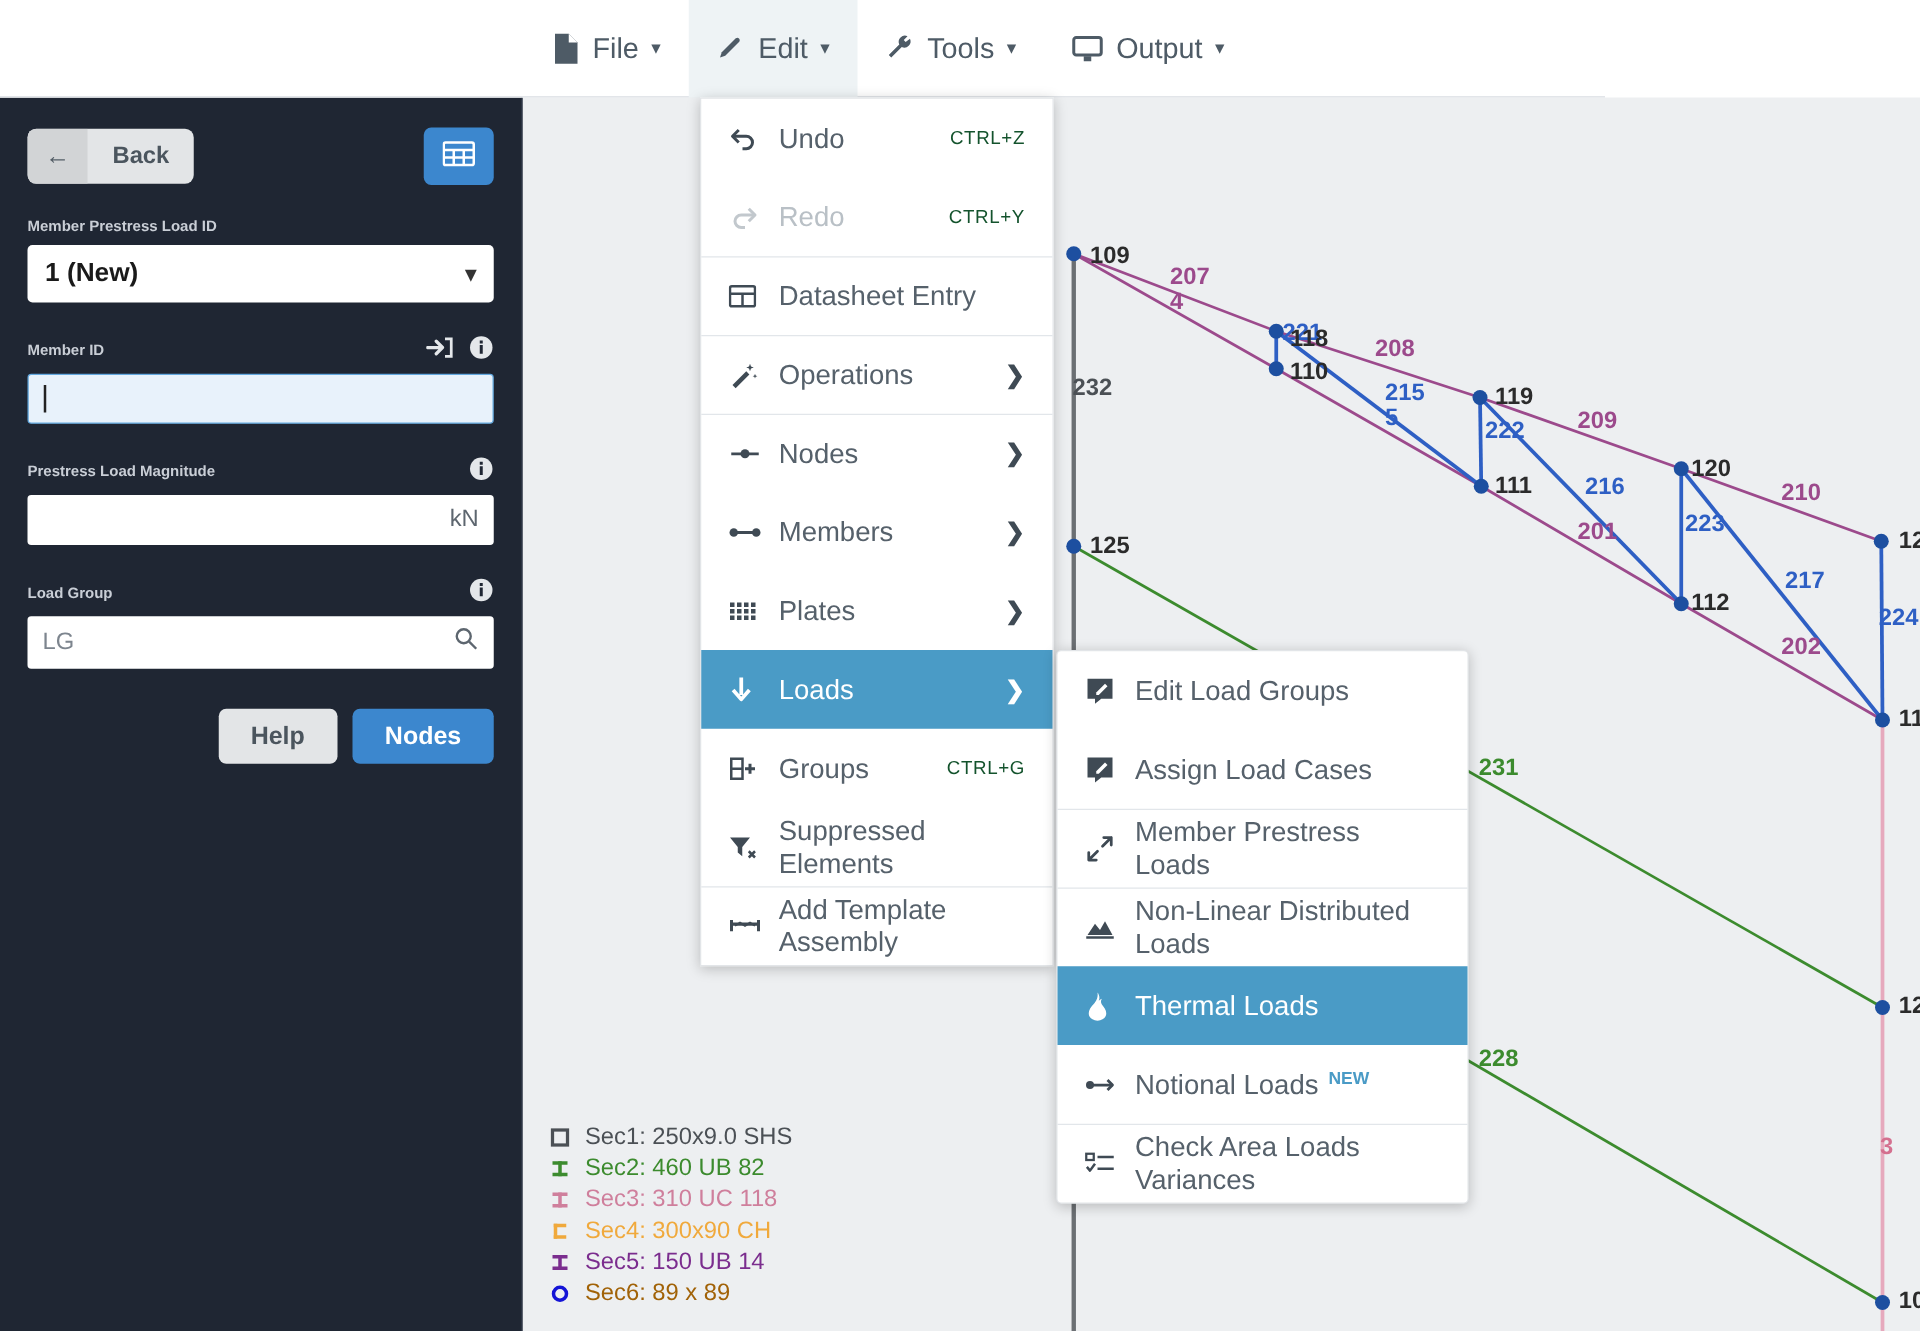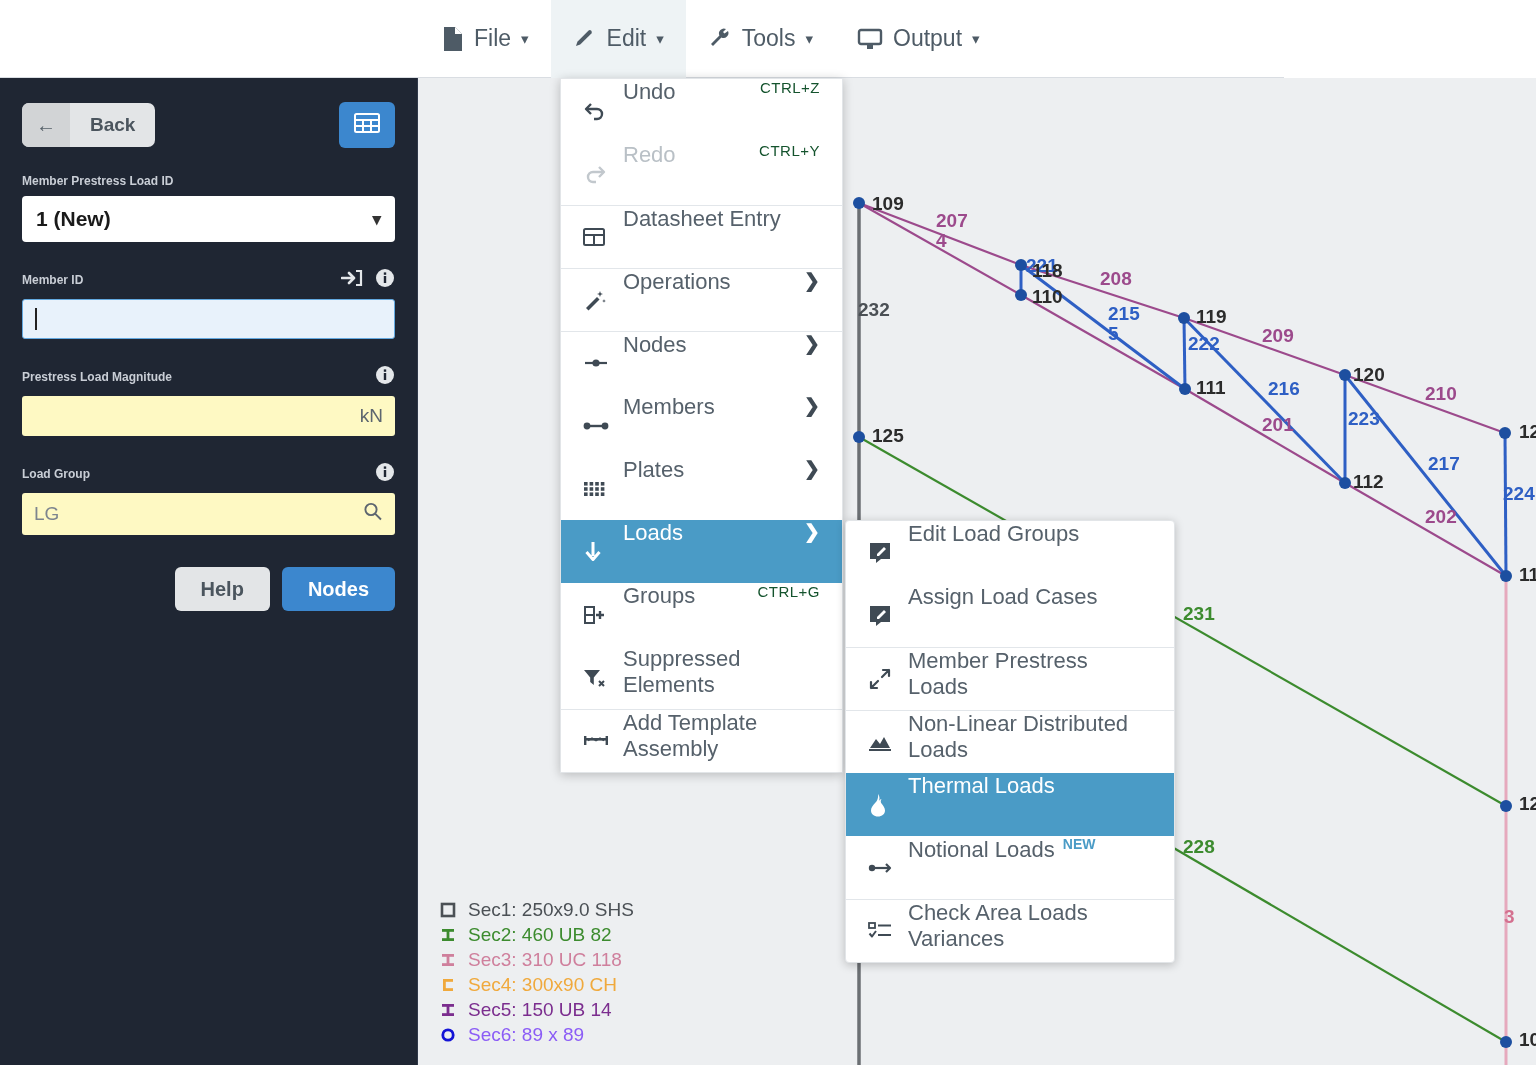--- a/index.html
+++ b/index.html
@@ -68,21 +68,21 @@
   .select-box {
     position: relative; height: 46px; background: #fff; border-radius: 4px;
     display: flex; align-items: center; padding: 0 14px;
     font-size: 21px; font-weight: bold; color: #1a1a1a; cursor: pointer;
   }
   .select-box .chev {
     position: absolute; right: 14px; top: 50%; transform: translateY(-50%);
     font-size: 17px; color: #333;
   }
   .text-input {
-    height: 40px; background: #fef9c3; border-radius: 3px;
+    height: 40px; background: #ffffff; border-radius: 3px;
     display: flex; align-items: center; padding: 0 12px;
     font-size: 19px; color: #333; position: relative;
   }
   .text-input.focused { background: #e8f2fb; border: 1px solid #63a9e0; }
   .caretbar {
     width: 2px; height: 22px; background: #222;
   }
   .unit {
     position: absolute; right: 12px; top: 50%; transform: translateY(-50%);
     font-size: 19px; color: #5d666f;
@@ -121,21 +121,21 @@
   .dropdown {
     position: absolute; background: #fff;
     box-shadow: 0 2px 10px rgba(0,0,0,0.22);
     border: 1px solid #e2e5e8;
     z-index: 50;
   }
   #edit-menu { top: 78px; left: 560px; width: 283px; }
   #loads-submenu { top: 520px; left: 845px; width: 330px; border-radius: 4px; }
 
   .dd-item {
-    display: flex; 
+    display: flex; align-items: center;
     height: 63px; padding: 0 22px;
     font-size: 22px; color: #56616b;
     cursor: pointer; user-select: none; position: relative;
   }
   .dd-item .ic { width: 40px; display: flex; align-items: center; }
   .dd-item .txt { flex: 1; }
   .dd-item .sc { font-size: 15px; color: #14532d; letter-spacing: .5px; }
   .dd-item .chev-r { font-size: 19px; font-weight: bold; color: #3f4a54; }
   .dd-item.sep-top { border-top: 1px solid #e2e6ea; }
   .dd-item.disabled { color: #b9c0c6; }
@@ -316,21 +316,21 @@
           </svg>
         </span>
       <span style="color:#7b2d8e">Sec5: 150 UB 14</span>
     </div>
     <div class="legend-row">
       <span class="sym">
           <svg width="16" height="16">
             <circle cx="8" cy="8" r="5.2" fill="none" stroke="#1414d6" stroke-width="2.8"></circle>
           </svg>
         </span>
-      <span style="color:#8b5cf6">Sec6: 89 x 89</span>
+      <span style="color:#a16207">Sec6: 89 x 89</span>
     </div>
   </div>
 
   <div class="sidebar">
 
     <div class="sb-top">
       <div class="back-btn">
         <span class="arrow">←</span>
         <span class="lbl">Back</span>
       </div>

